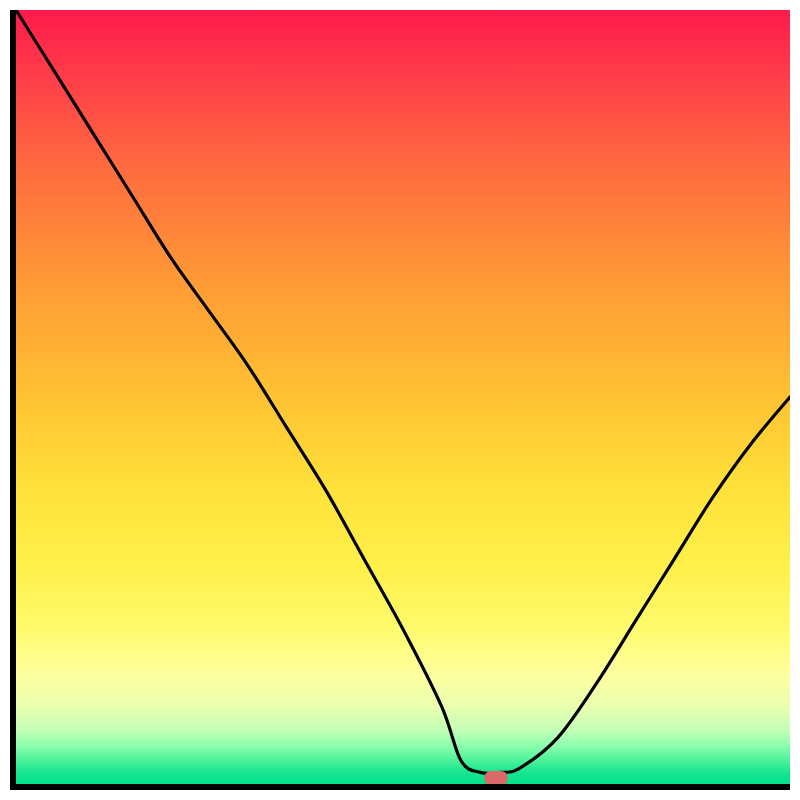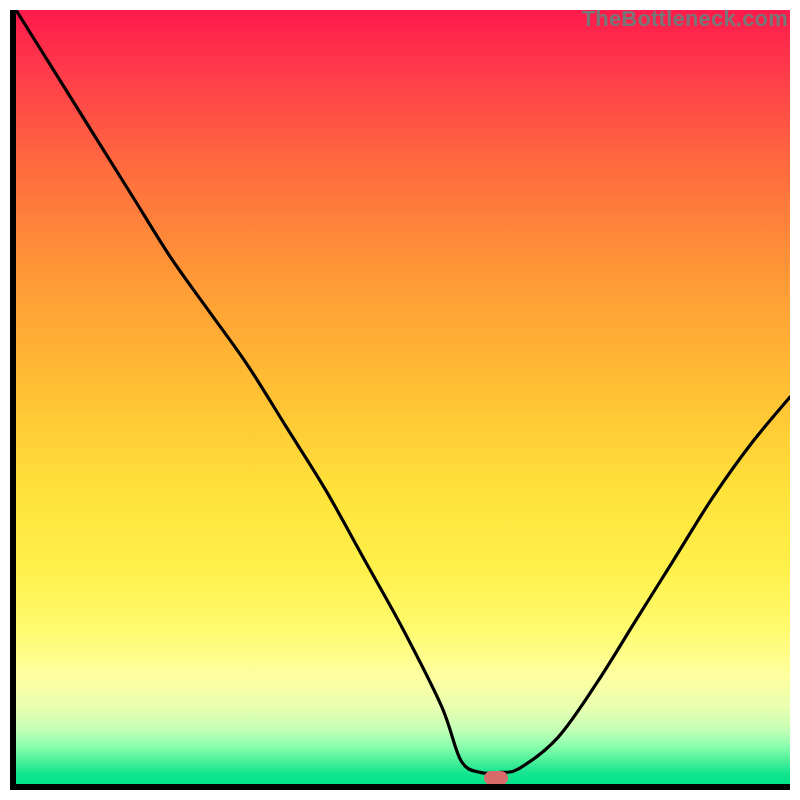--- a/index.html
+++ b/index.html
@@ -71,14 +71,13 @@
 <body>
 
 <div class="chart-container">
   <div class="plot-area">
     <div class="gradient-bg"></div>
     <svg class="curve-layer" viewBox="0 0 780 780" preserveAspectRatio="none">
       <path fill="none" stroke="#000" stroke-width="3.2" stroke-linejoin="round" stroke-linecap="round" d="M 0 0 C 6.5 10.399999999999995, 26 41.599999999999966, 39 62.39999999999997 C 52 83.19999999999997, 65 104.00000000000003, 78 124.80000000000003 C 91 145.60000000000002, 104 166.4, 117 187.2 C 130 207.99999999999997, 143 230.09999999999997, 156 249.59999999999997 C 169 269.09999999999997, 182 286, 195 304.2 C 208 322.4, 221 339.29999999999995, 234 358.79999999999995 C 247 378.29999999999995, 260 400.40000000000003, 273 421.20000000000005 C 286 442.00000000000006, 299 461.50000000000006, 312 483.6 C 325 505.7, 338 530.4, 351 553.8 C 364 577.1999999999999, 377 599.3, 390 624 C 403 648.7, 419.25000000000006 679.9, 429.00000000000006 702 C 438.75000000000006 724.1, 441.99999999999994 745.5500000000001, 448.49999999999994 756.6 C 454.99999999999994 767.65, 461.5 766.3499999999999, 468 768.3 C 474.5 770.25, 481 768.9499999999999, 487.5 768.3 C 494 767.65, 497.25 770.25, 507 764.4 C 516.75 758.55, 533 747.4999999999999, 546 733.1999999999999 C 559 718.9, 572 698.1, 585 678.6 C 598 659.1, 611 637, 624 616.2 C 637 595.4000000000001, 650 574.5999999999999, 663 553.8 C 676 533, 689 510.9, 702 491.4 C 715 471.9, 728 453.70000000000005, 741 436.80000000000007 C 754 419.9000000000001, 773.5 397.8, 780 390" id="curvePath"></path>
     </svg>
     <div class="marker" id="marker" style="left: 479.7px; top: 768.3px;"></div>
   </div>
-  <div class="watermark">TheBottleneck.com</div>
 </div>
 
 </body></html>

